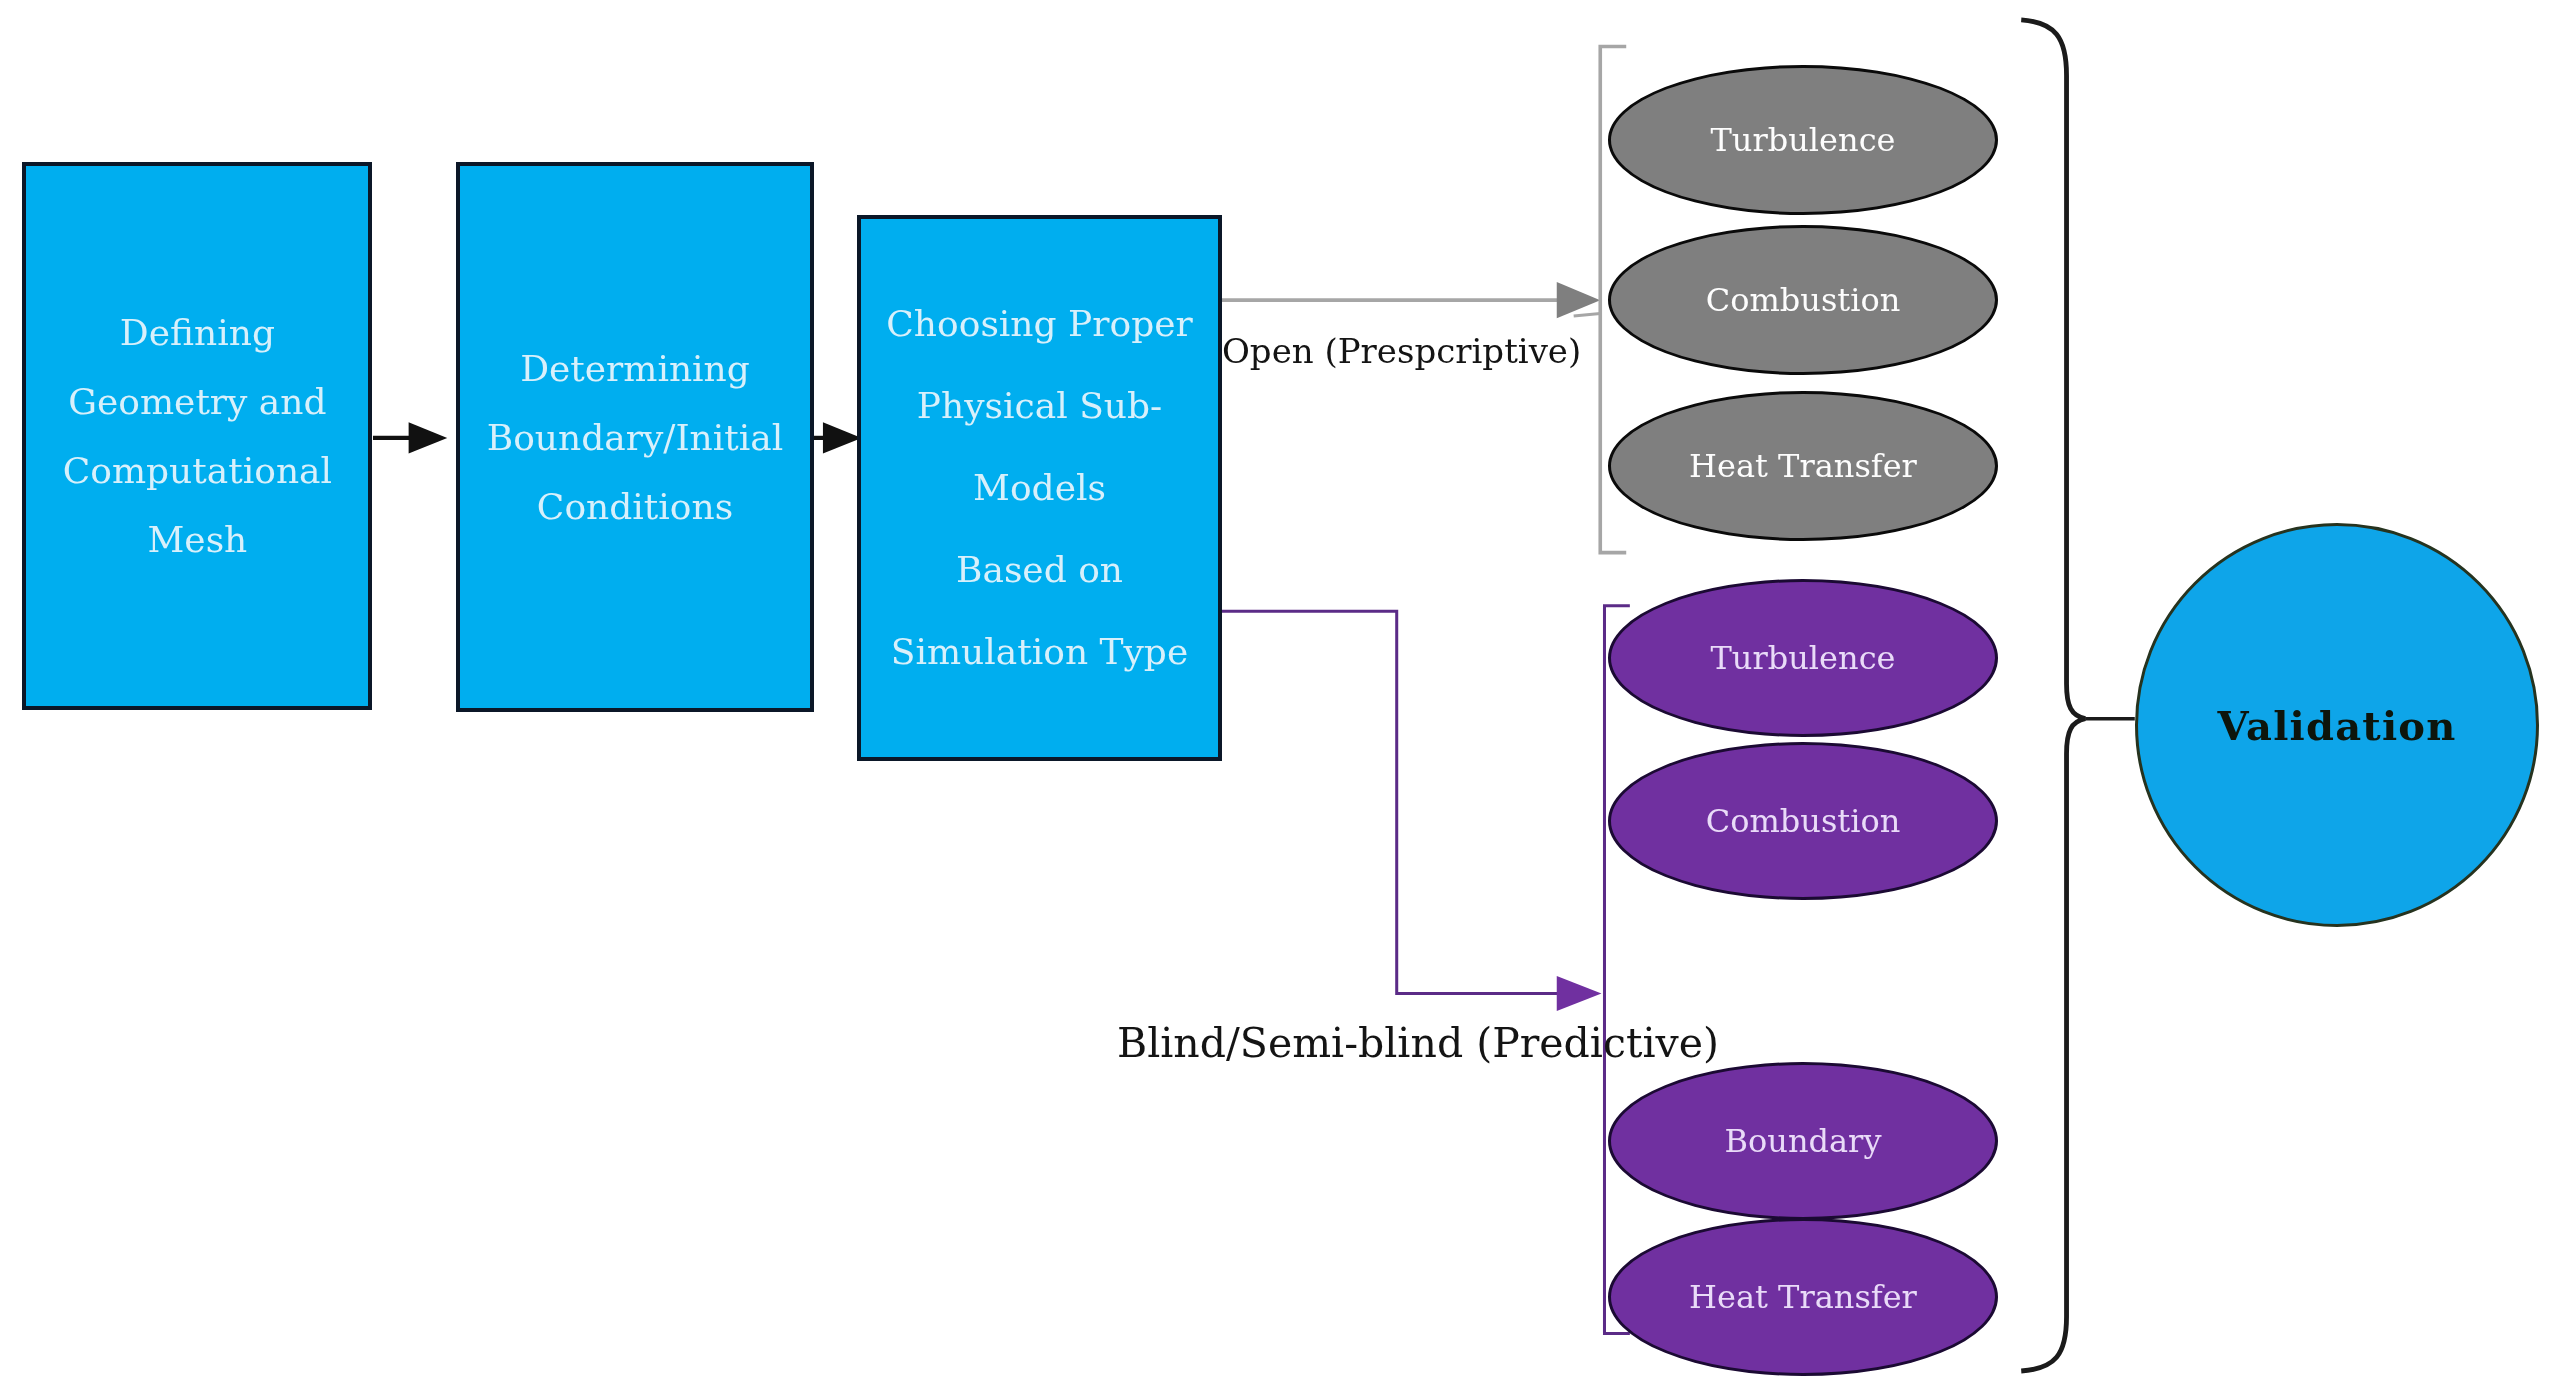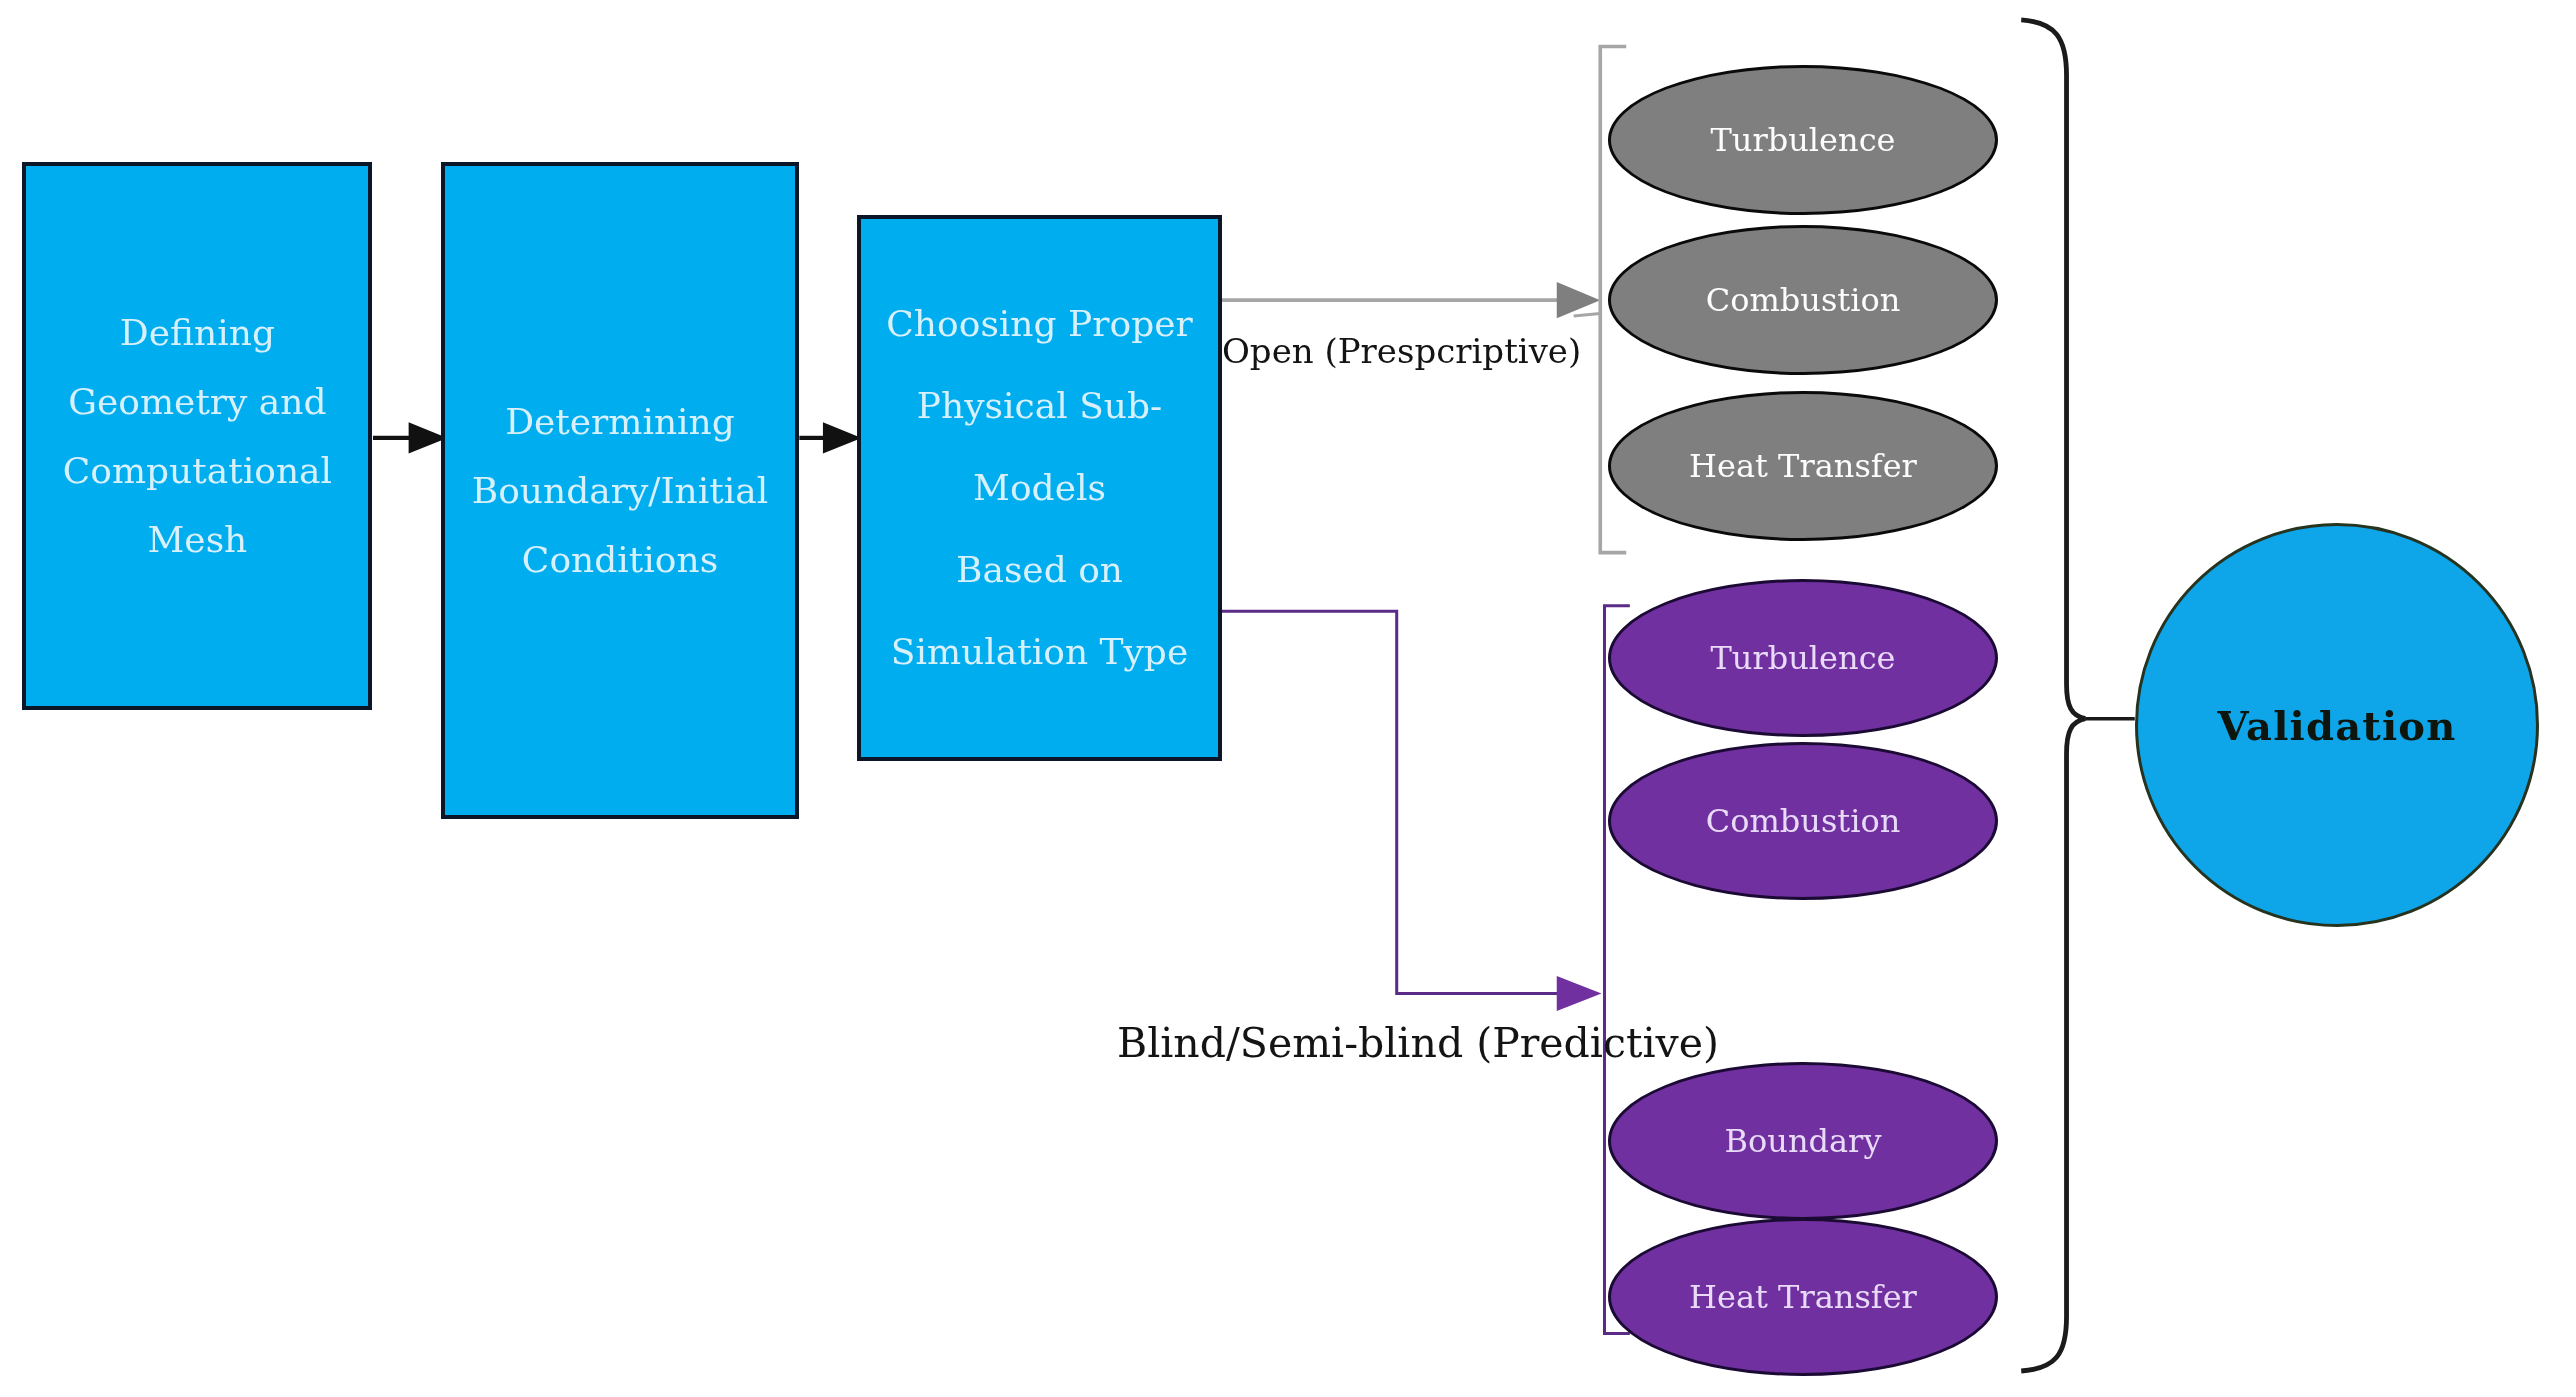--- a/index.html
+++ b/index.html
@@ -69,21 +69,21 @@
                C3429,1195 3421,1210 3421,1248 L3421,2180 C3421,2243 3402,2266 3346,2270" stroke="#1b1b1b" stroke-width="8" fill="none"></path>
       <path d="M3452,1190 L3534,1190" stroke="#1b1b1b" stroke-width="6" fill="none"></path>
     </g>
   </svg>
 
   <div class="step" style="left:22.4px;top:162px;width:350px;height:548px;">Defining
 Geometry and
 Computational
 Mesh</div>
 
-  <div class="step" style="left:441px;top:162px;width:358px;height:657px;">Determining
+  <div class="step" style="left:456px;top:162px;width:358px;height:550px;">Determining
 Boundary/Initial
 Conditions</div>
 
   <div class="step s3" style="left:857px;top:167px;width:365px;height:546px;">Choosing Proper
 Physical Sub-
 Models
 Based on
 Simulation Type</div>
 
   <div class="branch-label" style="left:1222px;top:331px;">Open (Prespcriptive)</div>

